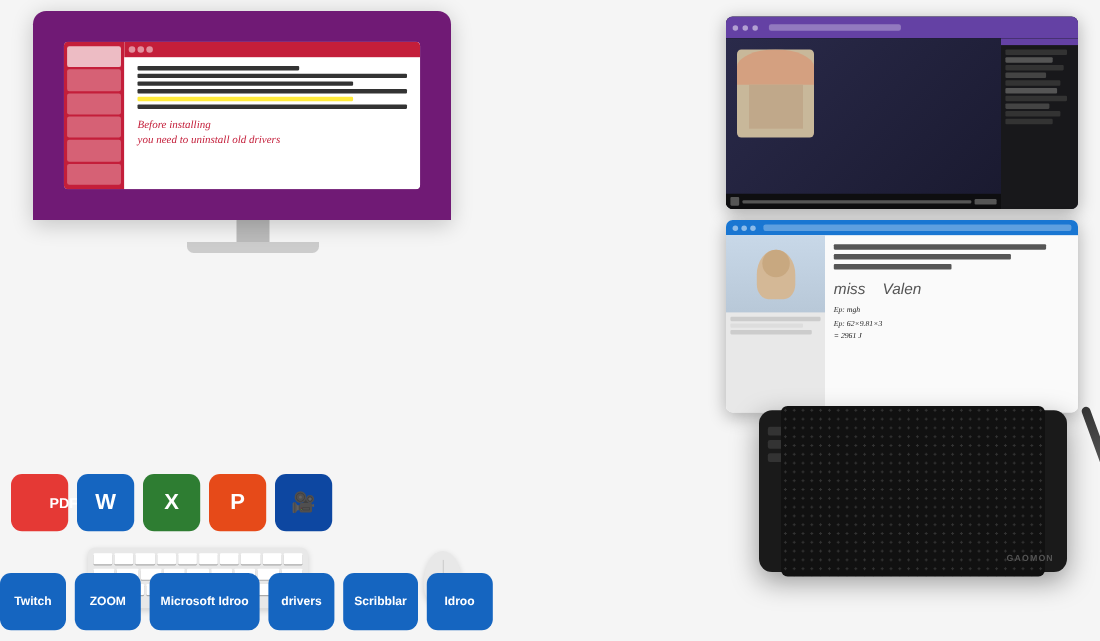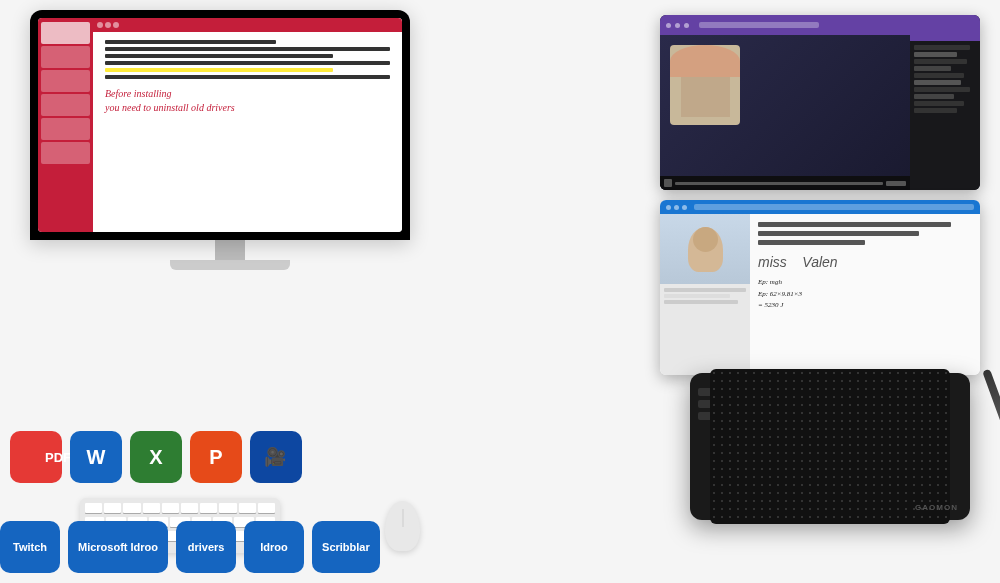--- a/index.html
+++ b/index.html
@@ -24,24 +24,24 @@
     .monitor-container {
       position: absolute;
       top: 10px;
       left: 30px;
       width: 400px;
       height: 320px;
     }
 
     .monitor {
       width: 380px;
-      height: 230px;
-      background: #000000;
+      height: 190px;
+      background: #701a75;
       border-radius: 12px 12px 0 0;
-      padding: 8px;
+      padding: 28px;
       position: relative;
       box-shadow: 0 4px 20px rgba(0,0,0,0.2);
     }
 
     .monitor-screen {
       width: 100%;
       height: 100%;
       background: #fff;
       border-radius: 4px;
       overflow: hidden;
@@ -555,31 +555,34 @@
     </div>
     <div class="app-icon zoom">
       <span>🎥</span>
     </div>
   </div>
 
   <div class="software-badges">
     <div class="badge">
       <span>Twitch</span>
     </div>
+    <div class="badge">
+      <span>ZOOM</span>
+    </div>
     <div class="badge" style="min-width:75px">
       <span>Microsoft Idroo</span>
     </div>
     <div class="badge">
       <span>drivers</span>
     </div>
     <div class="badge">
+      <span>Scribblar</span>
+    </div>
+    <div class="badge">
       <span>Idroo</span>
-    </div>
-    <div class="badge">
-      <span>Scribblar</span>
     </div>
   </div>
 
 </div>
 
 <div class="right-section">
 
   <div class="screenshot-top">
     <div class="twitch-top-bar">
       <div class="twitch-dot"></div>
@@ -645,21 +648,21 @@
       </div>
       <div class="bs-main">
         <div class="bs-text-line" style="width:90%;"></div>
         <div class="bs-text-line" style="width:75%;"></div>
         <div class="bs-text-line" style="width:50%;"></div>
         <div class="handwriting-area">
           <div style="font-style:italic;color:#555;font-size:14px;">miss &nbsp; &nbsp;Valen</div>
           <div class="math-text">
             <div>Ep: mgh</div>
             <div>Ep: 62×9.81×3</div>
-            <div>= 5230 J</div>
+            <div>= 2961 J</div>
           </div>
         </div>
       </div>
     </div>
   </div>
 
   <div class="tablet-container">
     <div class="tablet">
       <div class="tablet-buttons">
         <div class="tablet-btn"></div>

